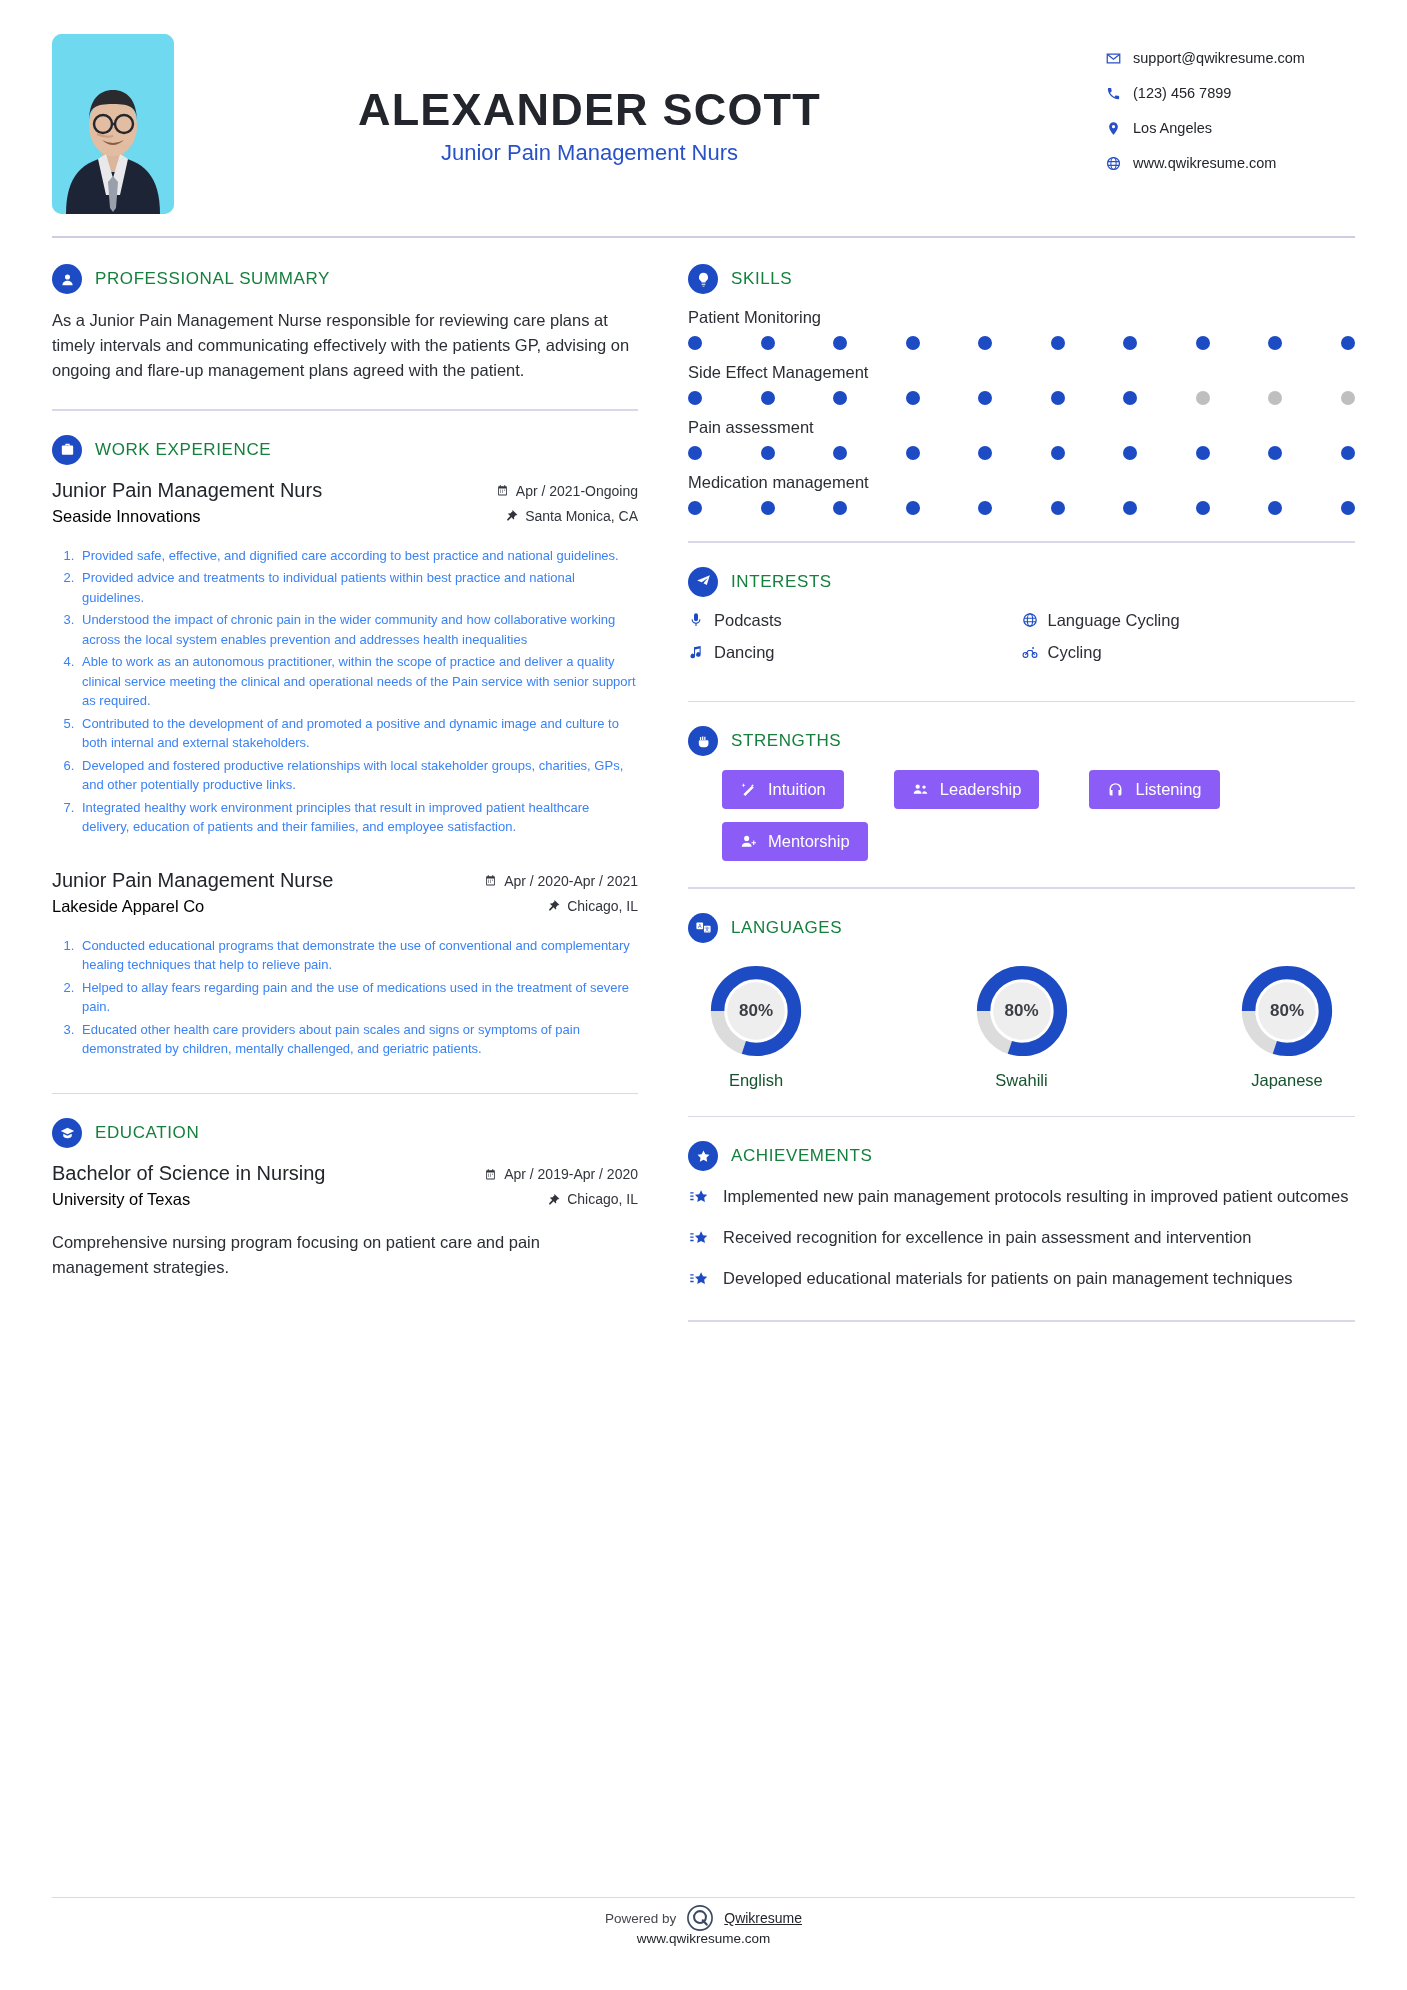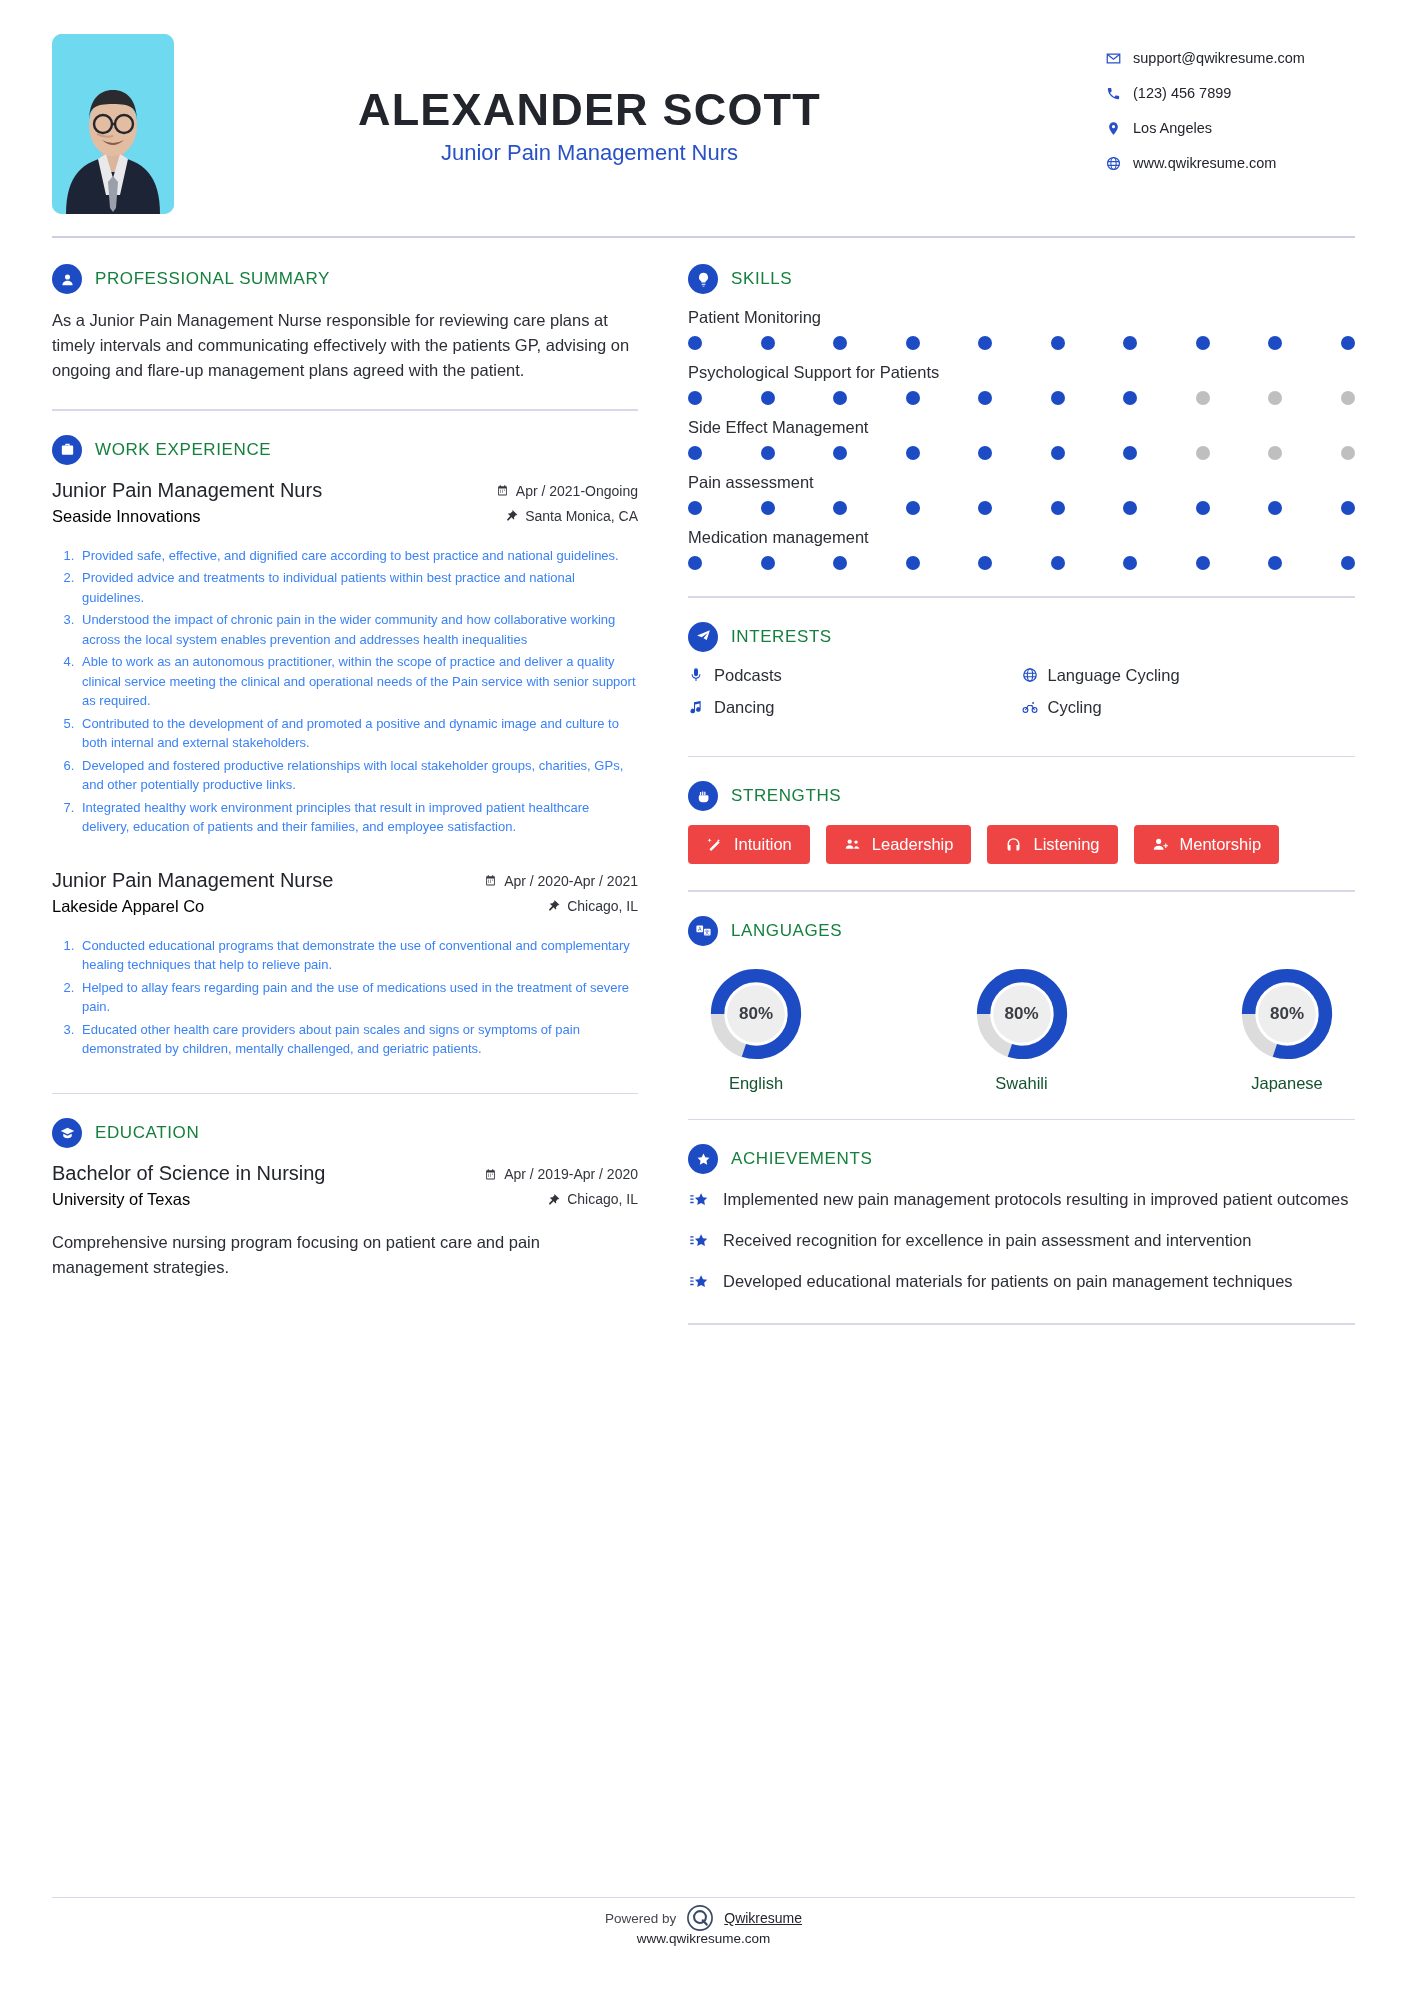--- a/index.html
+++ b/index.html
@@ -74,23 +74,24 @@
   .dot.on { background: #1d4bc4; }
 
   
   .interests-grid { display: flex; flex-wrap: wrap; }
   .interest { width: 50%; display: flex; align-items: center; gap: 10px; font-size: 16.5px; color: #2b2e35; margin-bottom: 13px; }
   .interest svg { width: 16px; height: 16px; fill: #1d4bc4; flex: 0 0 16px; }
 
   
   .strengths-grid { display: flex; flex-wrap: wrap; gap: 13px 16px; }
   .strength {
-    background: #ef4444; color: #ffffff; border-radius: 4px;
+    background: #8b5cf6; color: #ffffff; border-radius: 4px;
     padding: 10px 18px; display: inline-flex; align-items: center; gap: 11px;
     font-size: 16.5px;
+    margin-left: 34px;
   }
   .strength svg { width: 17px; height: 17px; fill: #ffffff; flex: 0 0 17px; }
 
   
   .langs { display: flex; justify-content: space-between; padding: 6px 4px 0 4px; }
   .lang { text-align: center; width: 128px; }
   .donut { position: relative; width: 96px; height: 96px; margin: 0 auto; }
   .donut svg { transform: rotate(-90deg); }
   .donut-pct {
     position: absolute; inset: 0; display: flex; align-items: center; justify-content: center;
@@ -335,35 +336,20 @@
               <span class="dot on"></span>
               <span class="dot on"></span>
               <span class="dot on"></span>
               <span class="dot on"></span>
               <span class="dot on"></span>
               <span class="dot on"></span>
               <span class="dot on"></span>
             </div>
         </div>
         <div class="skill">
-          <div class="skill-name">Psychological Support for Patients</div>
-          <div class="dots">
-              <span class="dot on"></span>
-              <span class="dot on"></span>
-              <span class="dot on"></span>
-              <span class="dot on"></span>
-              <span class="dot on"></span>
-              <span class="dot on"></span>
-              <span class="dot on"></span>
-              <span class="dot"></span>
-              <span class="dot"></span>
-              <span class="dot"></span>
-            </div>
-        </div>
-        <div class="skill">
           <div class="skill-name">Side Effect Management</div>
           <div class="dots">
               <span class="dot on"></span>
               <span class="dot on"></span>
               <span class="dot on"></span>
               <span class="dot on"></span>
               <span class="dot on"></span>
               <span class="dot on"></span>
               <span class="dot on"></span>
               <span class="dot"></span>

